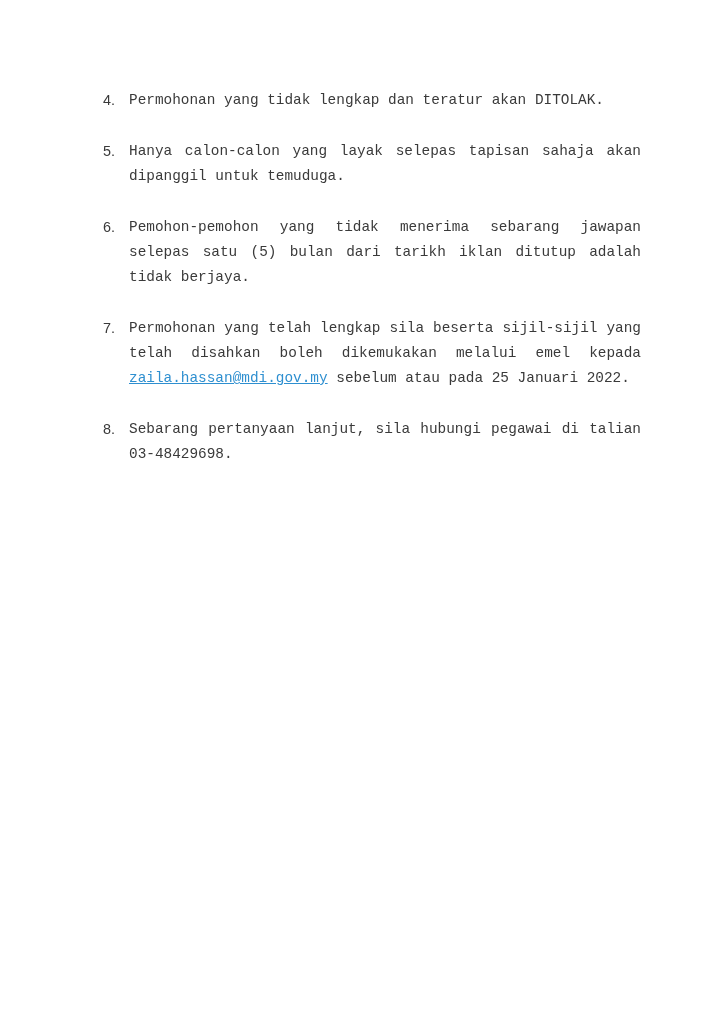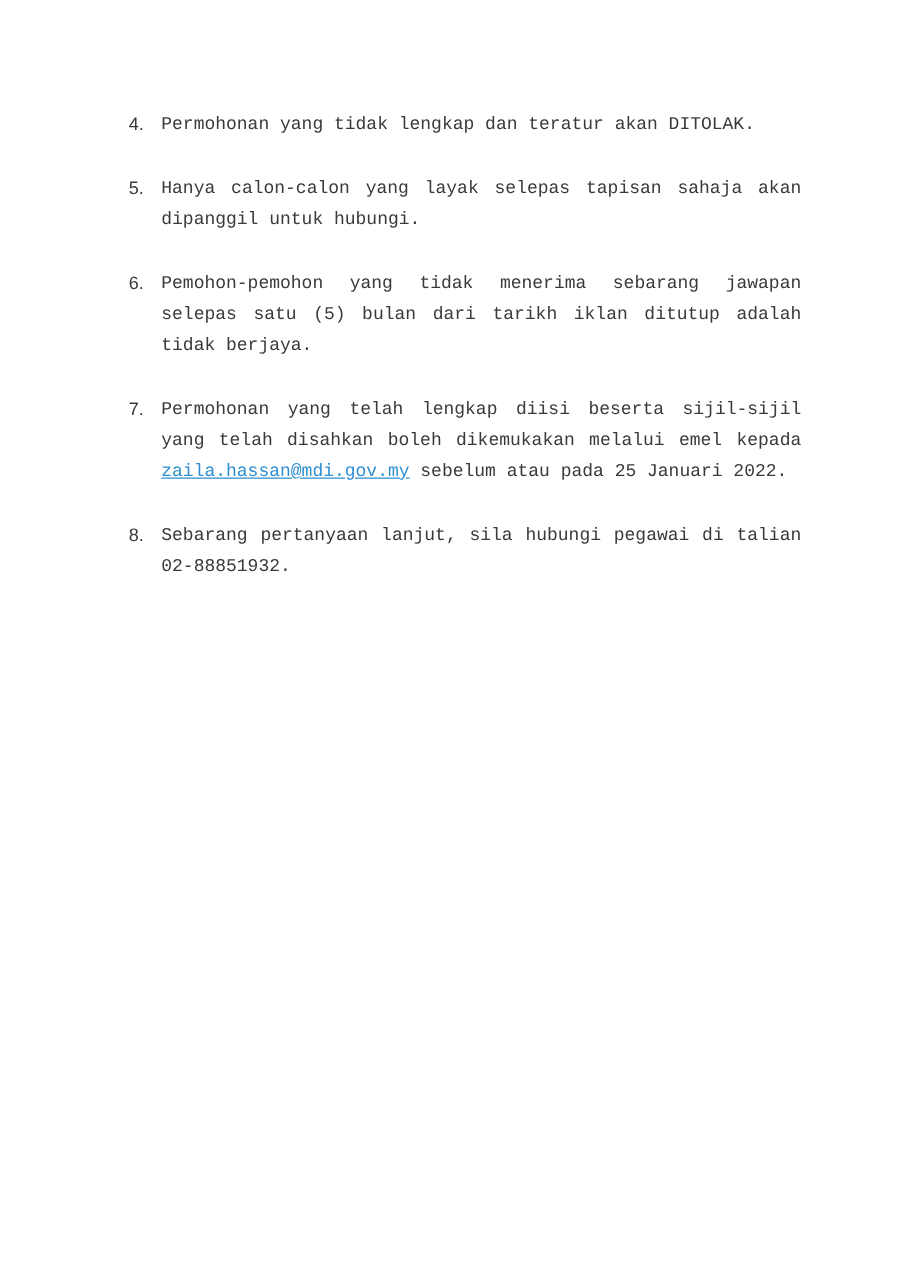--- a/index.html
+++ b/index.html
@@ -56,32 +56,32 @@
 <div class="page">
   <div class="content">
 
     <div class="item">
       <div class="num">4.</div>
       <p class="txt">Permohonan yang tidak lengkap dan teratur akan DITOLAK.</p>
     </div>
 
     <div class="item">
       <div class="num">5.</div>
-      <p class="txt">Hanya calon-calon yang layak selepas tapisan sahaja akan dipanggil untuk hubungi.</p>
+      <p class="txt">Hanya calon-calon yang layak selepas tapisan sahaja akan dipanggil untuk temuduga.</p>
     </div>
 
     <div class="item">
       <div class="num">6.</div>
       <p class="txt">Pemohon-pemohon yang tidak menerima sebarang jawapan selepas satu (5) bulan dari tarikh iklan ditutup adalah tidak berjaya.</p>
     </div>
 
     <div class="item">
       <div class="num">7.</div>
-      <p class="txt"><span>Permohonan yang telah lengkap diisi beserta sijil-sijil yang telah disahkan boleh dikemukakan melalui emel kepada </span><a class="email-link">zaila.hassan@mdi.gov.my</a><span> sebelum atau pada 25 Januari 2022.</span></p>
+      <p class="txt"><span>Permohonan yang telah lengkap sila beserta sijil-sijil yang telah disahkan boleh dikemukakan melalui emel kepada </span><a class="email-link">zaila.hassan@mdi.gov.my</a><span> sebelum atau pada 25 Januari 2022.</span></p>
     </div>
 
     <div class="item">
       <div class="num">8.</div>
-      <p class="txt">Sebarang pertanyaan lanjut, sila hubungi pegawai di talian 02-88851932.</p>
+      <p class="txt">Sebarang pertanyaan lanjut, sila hubungi pegawai di talian 03-48429698.</p>
     </div>
 
   </div>
 </div>
 
 </body></html>

